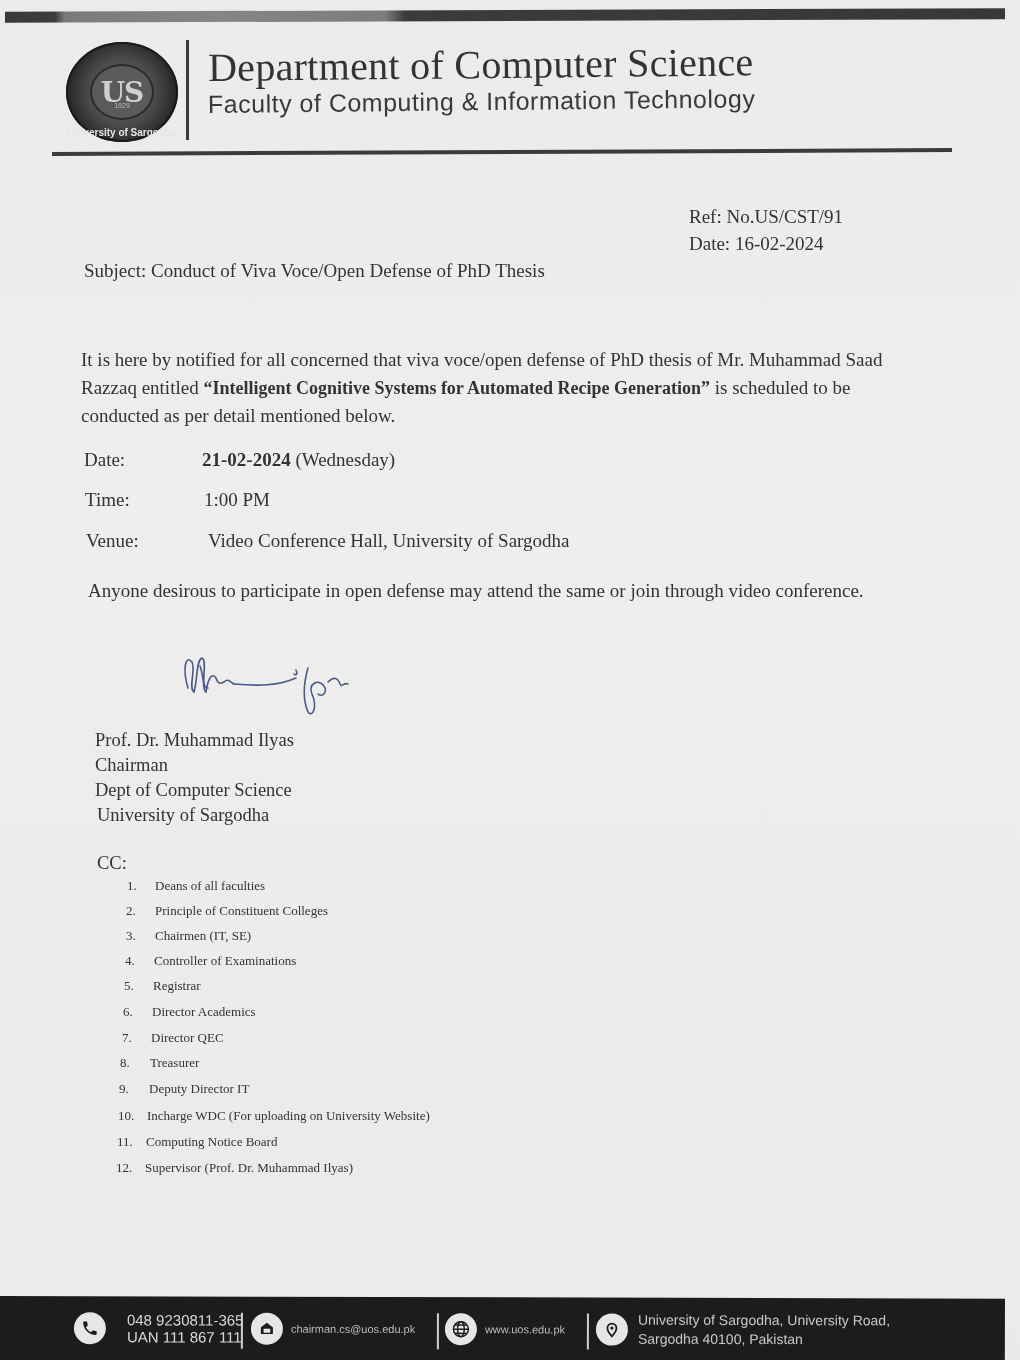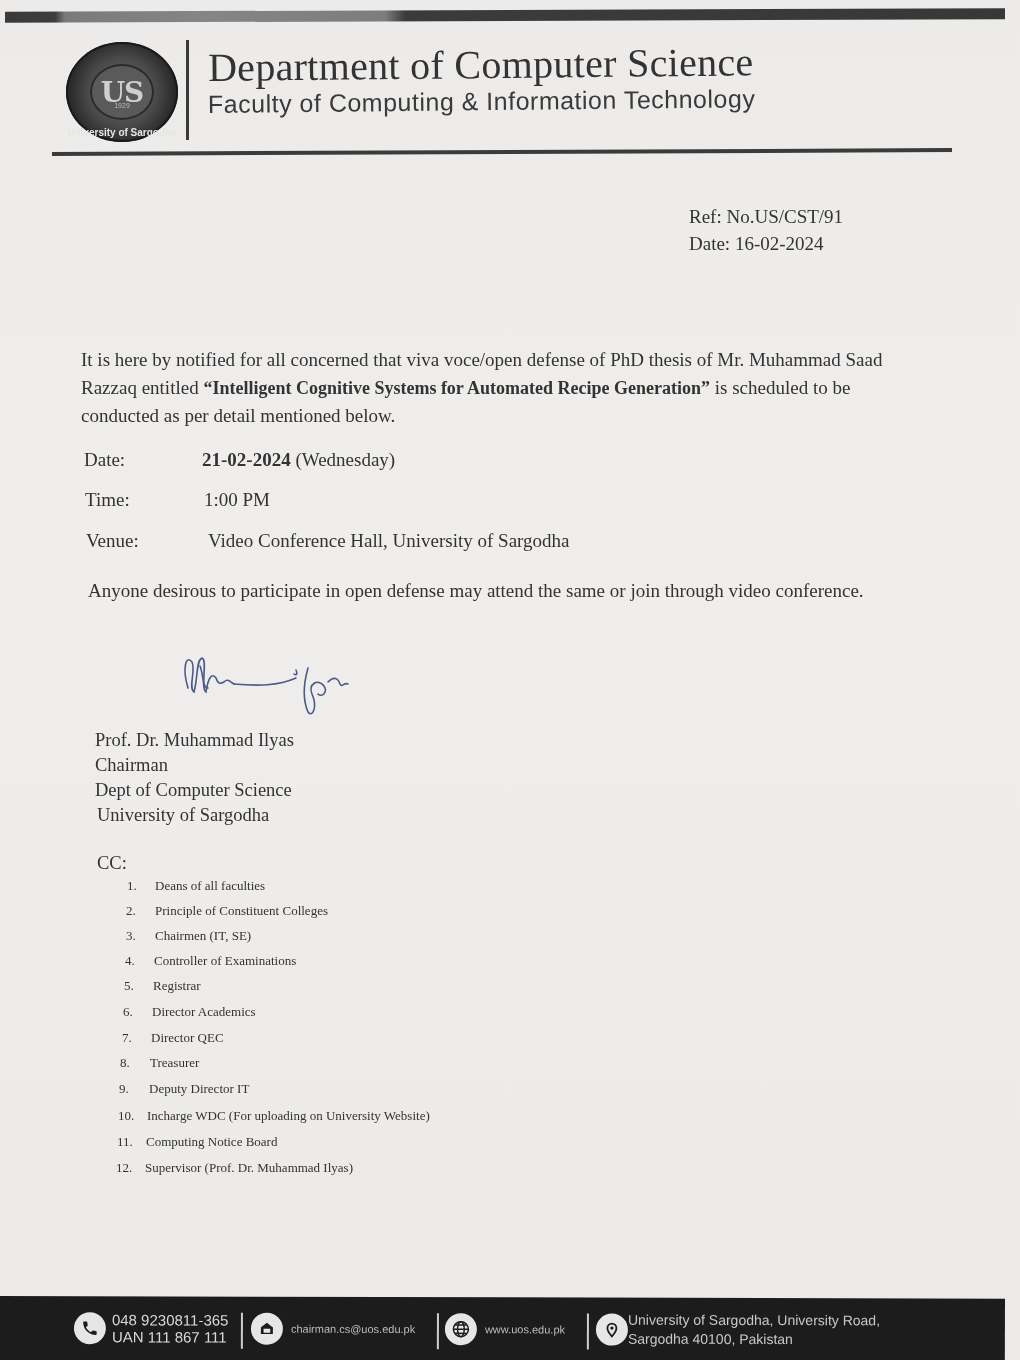--- a/index.html
+++ b/index.html
@@ -115,21 +115,21 @@
     }
     .footer-icon {
       width: 32px; height: 32px; border-radius: 50%; background: #e6e6e6;
       display: flex; align-items: center; justify-content: center; flex: 0 0 32px;
     }
     .footer-sep {
       position: absolute; top: 16px; width: 2px; height: 36px; background: #cfcfcf;
     }
     .footer-phone { font-size: 15px; line-height: 17px; margin-left: 6px; }
     .footer-small { font-size: 11px; margin-left: 8px; color: #bdbdbd; }
-    .footer-address { font-size: 14px; line-height: 19px; color: #c9c9c9; }
+    .footer-address { font-size: 14px; line-height: 19px; margin-left: 10px; color: #c9c9c9; }
   </style>
 </head>
 <body>
 
 <div class="paper">
 
   <div class="top-bar"></div>
 
   <div class="logo">
     <div class="logo-inner">
@@ -141,20 +141,21 @@
   <div class="header-divider"></div>
   <div class="dept-title">Department of Computer Science</div>
   <div class="faculty-title">Faculty of Computing &amp; Information Technology</div>
   <div class="header-rule"></div>
 
   <div class="ref-block">
     <div>Ref: No.US/CST/91</div>
     <div>Date: 16-02-2024</div>
   </div>
 
+  <div class="subject">Subject: Conduct of Viva Voce/Open Defense of PhD Thesis</div>
 
   <div class="body-para">
     <span>It is here by notified for all concerned that viva voce/open defense of PhD thesis of Mr. Muhammad Saad Razzaq entitled </span><b>“Intelligent Cognitive Systems for Automated Recipe Generation”</b><span> is scheduled to be conducted as per detail mentioned below.</span>
   </div>
 
   <div class="detail-row" style="left:84px; top:449px;">
     <span class="detail-label">Date:</span>
     <span class="detail-value"><b>21-02-2024</b><span> (Wednesday)</span></span>
   </div>
   <div class="detail-row" style="left:85px; top:489px;">
@@ -196,21 +197,21 @@
     <li class="cc-item" style="left:123px; top:1004px;"><span class="cc-num" style="width:29px;">6.</span><span>Director Academics</span></li>
     <li class="cc-item" style="left:122px; top:1030px;"><span class="cc-num" style="width:29px;">7.</span><span>Director QEC</span></li>
     <li class="cc-item" style="left:120px; top:1055px;"><span class="cc-num" style="width:30px;">8.</span><span>Treasurer</span></li>
     <li class="cc-item" style="left:119px; top:1081px;"><span class="cc-num" style="width:30px;">9.</span><span>Deputy Director IT</span></li>
     <li class="cc-item" style="left:118px; top:1108px;"><span class="cc-num" style="width:29px;">10.</span><span>Incharge WDC (For uploading on University Website)</span></li>
     <li class="cc-item" style="left:117px; top:1134px;"><span class="cc-num" style="width:29px;">11.</span><span>Computing Notice Board</span></li>
     <li class="cc-item" style="left:116px; top:1160px;"><span class="cc-num" style="width:29px;">12.</span><span>Supervisor (Prof. Dr. Muhammad Ilyas)</span></li>
   </ol>
 
   <div class="footer">
-    <div class="footer-item" style="left:74px;">
+    <div class="footer-item" style="left:74px;gap:15px;">
       <span class="footer-icon">
         <svg width="18" height="18" viewBox="0 0 24 24">
             <path fill="#1c1c1c" d="M6.6 10.8c1.4 2.8 3.8 5.1 6.6 6.6l2.2-2.2c.3-.3.7-.4 1-.2 1.1.4 2.3.6 3.6.6.6 0 1 .4 1 1V20c0 .6-.4 1-1 1C10.6 21 3 13.4 3 4c0-.6.4-1 1-1h3.5c.6 0 1 .4 1 1 0 1.3.2 2.5.6 3.6.1.3 0 .7-.2 1L6.6 10.8z"></path>
           </svg>
       </span>
       <span class="footer-phone">
         <span style="display:block;">048 9230811-365</span>
         <span style="display:block;">UAN 111 867 111</span>
       </span>
     </div>

